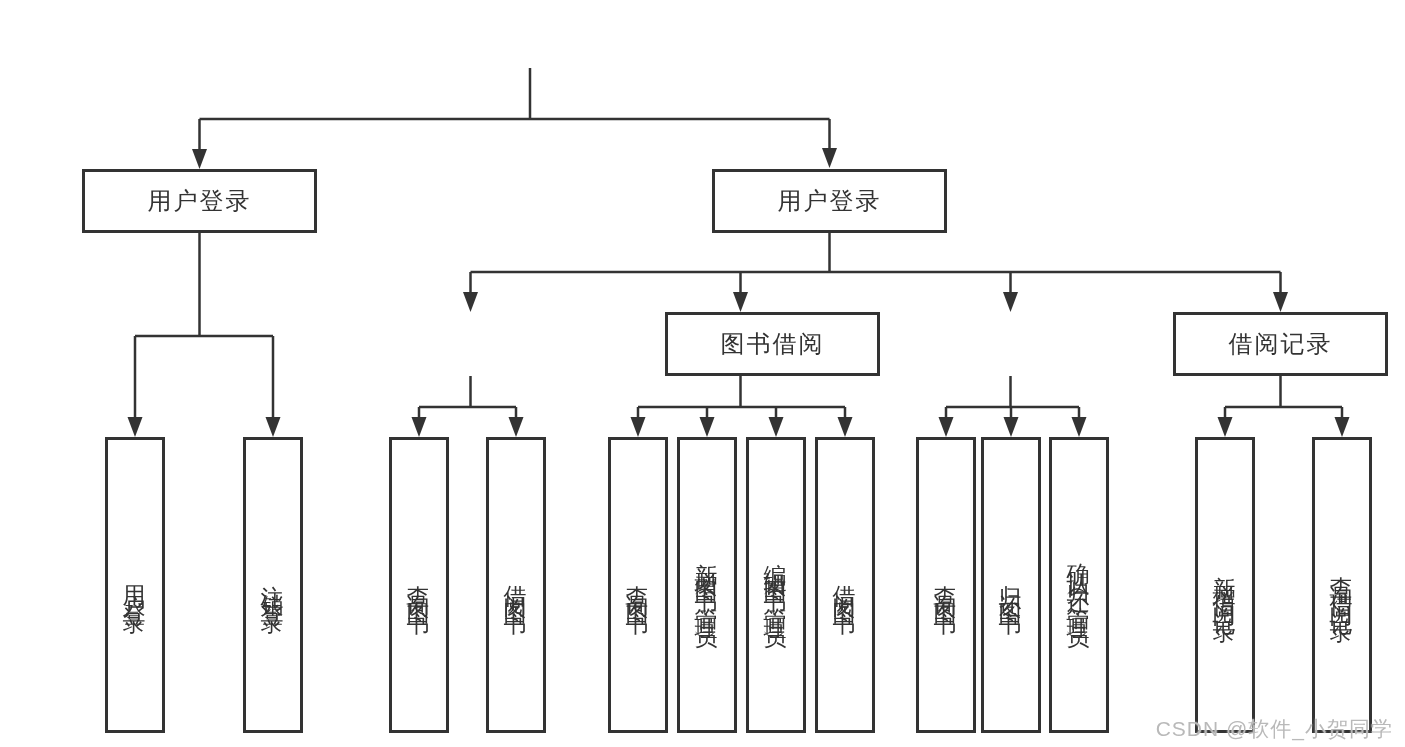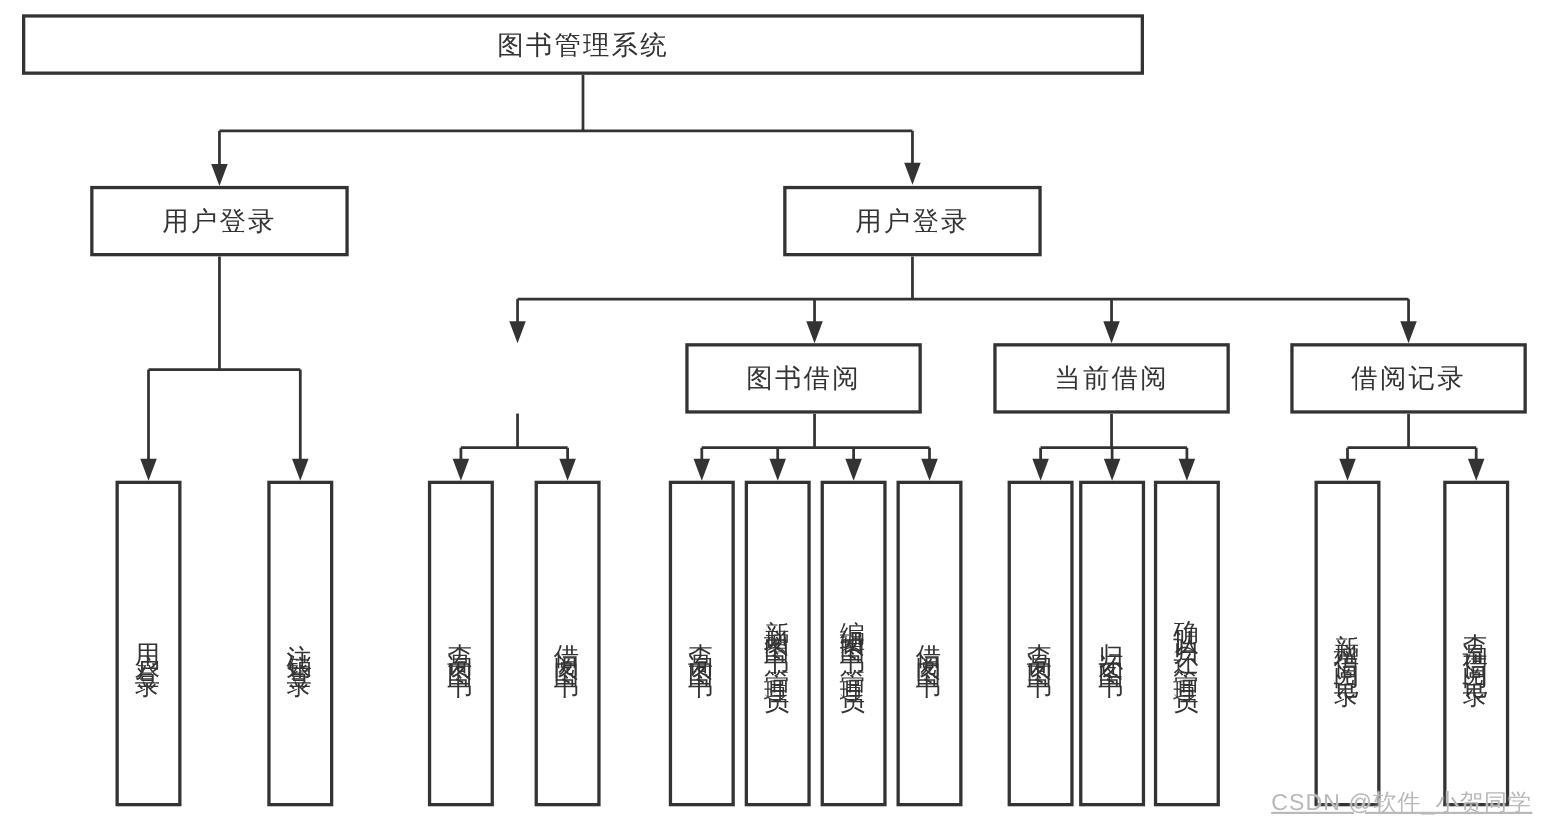--- a/index.html
+++ b/index.html
@@ -52,21 +52,20 @@
   }
   .watermark {
     position: absolute;
     right: 12px;
     bottom: 4px;
     font-size: 21px;
     color: #b9b9b9;
     letter-spacing: 1px;
     z-index: 3;
     text-shadow: 0 0 2px #ffffff;
-    text-decoration: underline;
   }
 </style>
 </head>
 <body>
 
 <div class="canvas">
 
   <svg class="wires" viewBox="0 0 1405 747" xmlns="http://www.w3.org/2000/svg">
     <g stroke="#333333" stroke-width="2.5" fill="none">
       <path d="M530 68 V119"></path>
@@ -140,27 +139,25 @@
       <path d="M776 437 l-7.5 -20 h15 z"></path>
       <path d="M845 437 l-7.5 -20 h15 z"></path>
       <path d="M946 437 l-7.5 -20 h15 z"></path>
       <path d="M1011 437 l-7.5 -20 h15 z"></path>
       <path d="M1079 437 l-7.5 -20 h15 z"></path>
       <path d="M1225 437 l-7.5 -20 h15 z"></path>
       <path d="M1342 437 l-7.5 -20 h15 z"></path>
     </g>
   </svg>
 
-  <div class="box root">图书管理系统</div>
 
   <div class="box lvl" style="left:82px;">用户登录</div>
   <div class="box lvl" style="left:712px;">用户登录</div>
 
-  <div class="box lvl2" style="left:623px;">图书借阅</div>
-  <div class="box lvl2" style="left:903px;">当前借阅</div>
+  <div class="box lvl2" style="left:665px;">图书借阅</div>
   <div class="box lvl2" style="left:1173px;">借阅记录</div>
 
   <div class="box leaf" style="left:105px;">用户登录</div>
   <div class="box leaf" style="left:243px;">注销登录</div>
 
   <div class="box leaf" style="left:389px;">查询图书</div>
   <div class="box leaf" style="left:486px;">借阅图书</div>
 
   <div class="box leaf" style="left:608px;">查询图书</div>
   <div class="box leaf" style="left:677px;">新增图书（管理员）</div>

